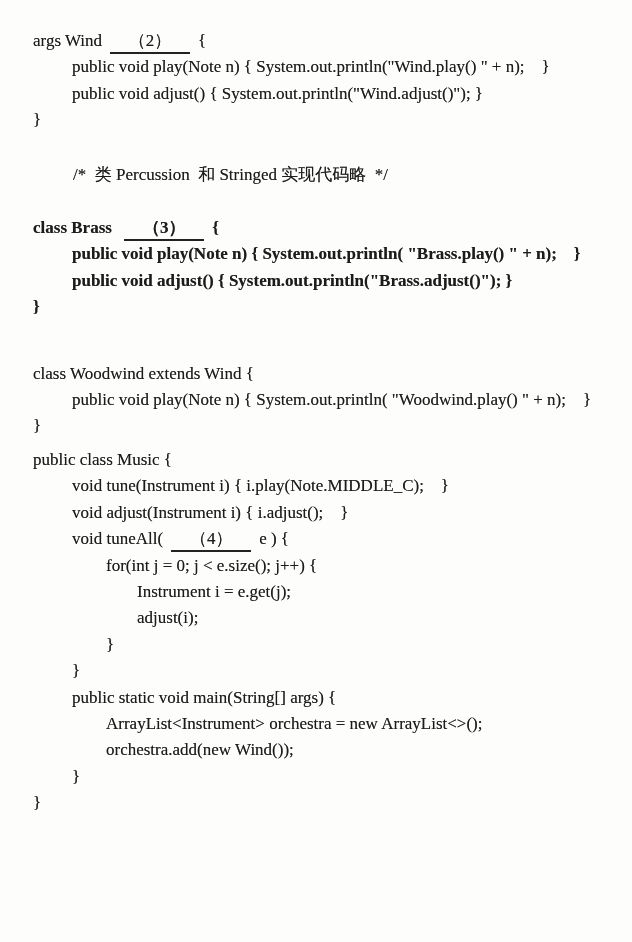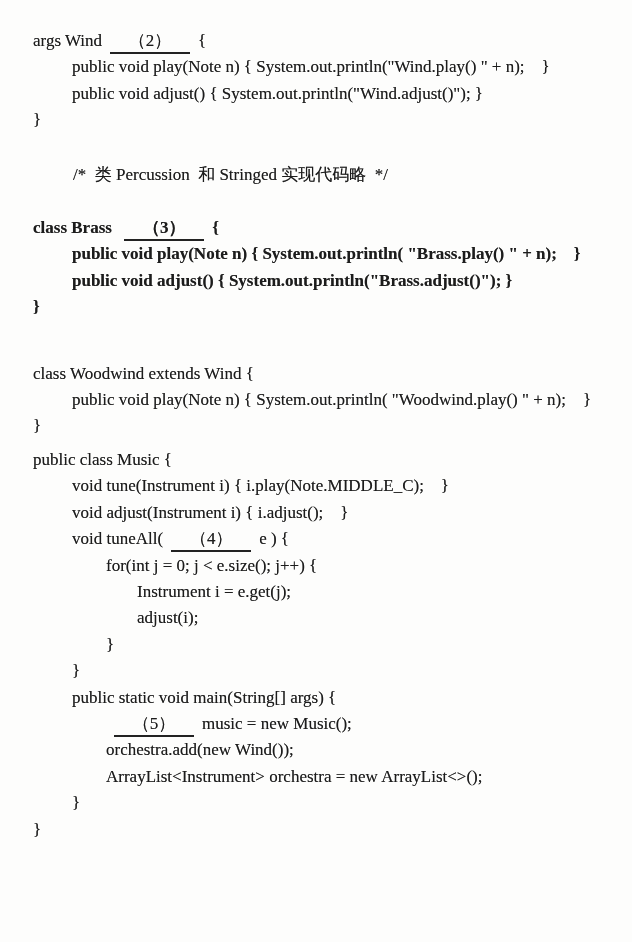--- a/index.html
+++ b/index.html
@@ -80,20 +80,19 @@
         <div class="code-line indent-0"><span class="code-text">public class Music {</span></div>
         <div class="code-line indent-1"><span class="code-text">void tune(Instrument i) { i.play(Note.MIDDLE_C);    }</span></div>
         <div class="code-line indent-1"><span class="code-text">void adjust(Instrument i) { i.adjust();    }</span></div>
         <div class="code-line indent-1"><span class="code-text">void tuneAll(</span><span class="blank">（4）</span><span class="code-text">e ) {</span></div>
         <div class="code-line indent-2"><span class="code-text">for(int j = 0; j &lt; e.size(); j++) {</span></div>
         <div class="code-line indent-3"><span class="code-text">Instrument i = e.get(j);</span></div>
         <div class="code-line indent-3"><span class="code-text">adjust(i);</span></div>
         <div class="code-line indent-2"><span class="code-text">}</span></div>
         <div class="code-line indent-1"><span class="code-text">}</span></div>
         <div class="code-line indent-1"><span class="code-text">public static void main(String[] args) {</span></div>
-        <div class="code-line indent-2"><span class="blank">（5）</span><span class="code-text">music = new Music();</span></div>
+        <div class="code-line indent-2"><span class="code-text">ArrayList&lt;Instrument&gt; orchestra = new ArrayList&lt;&gt;();</span></div>
         <div class="code-line indent-2"><span class="code-text">orchestra.add(new Wind());</span></div>
-        <div class="code-line indent-2"><span class="code-text">ArrayList&lt;Instrument&gt; orchestra = new ArrayList&lt;&gt;();</span></div>
         <div class="code-line indent-1"><span class="code-text">}</span></div>
         <div class="code-line indent-0"><span class="code-text">}</span></div>
       </div>
     </div>
 </div>
 
 </body></html>

